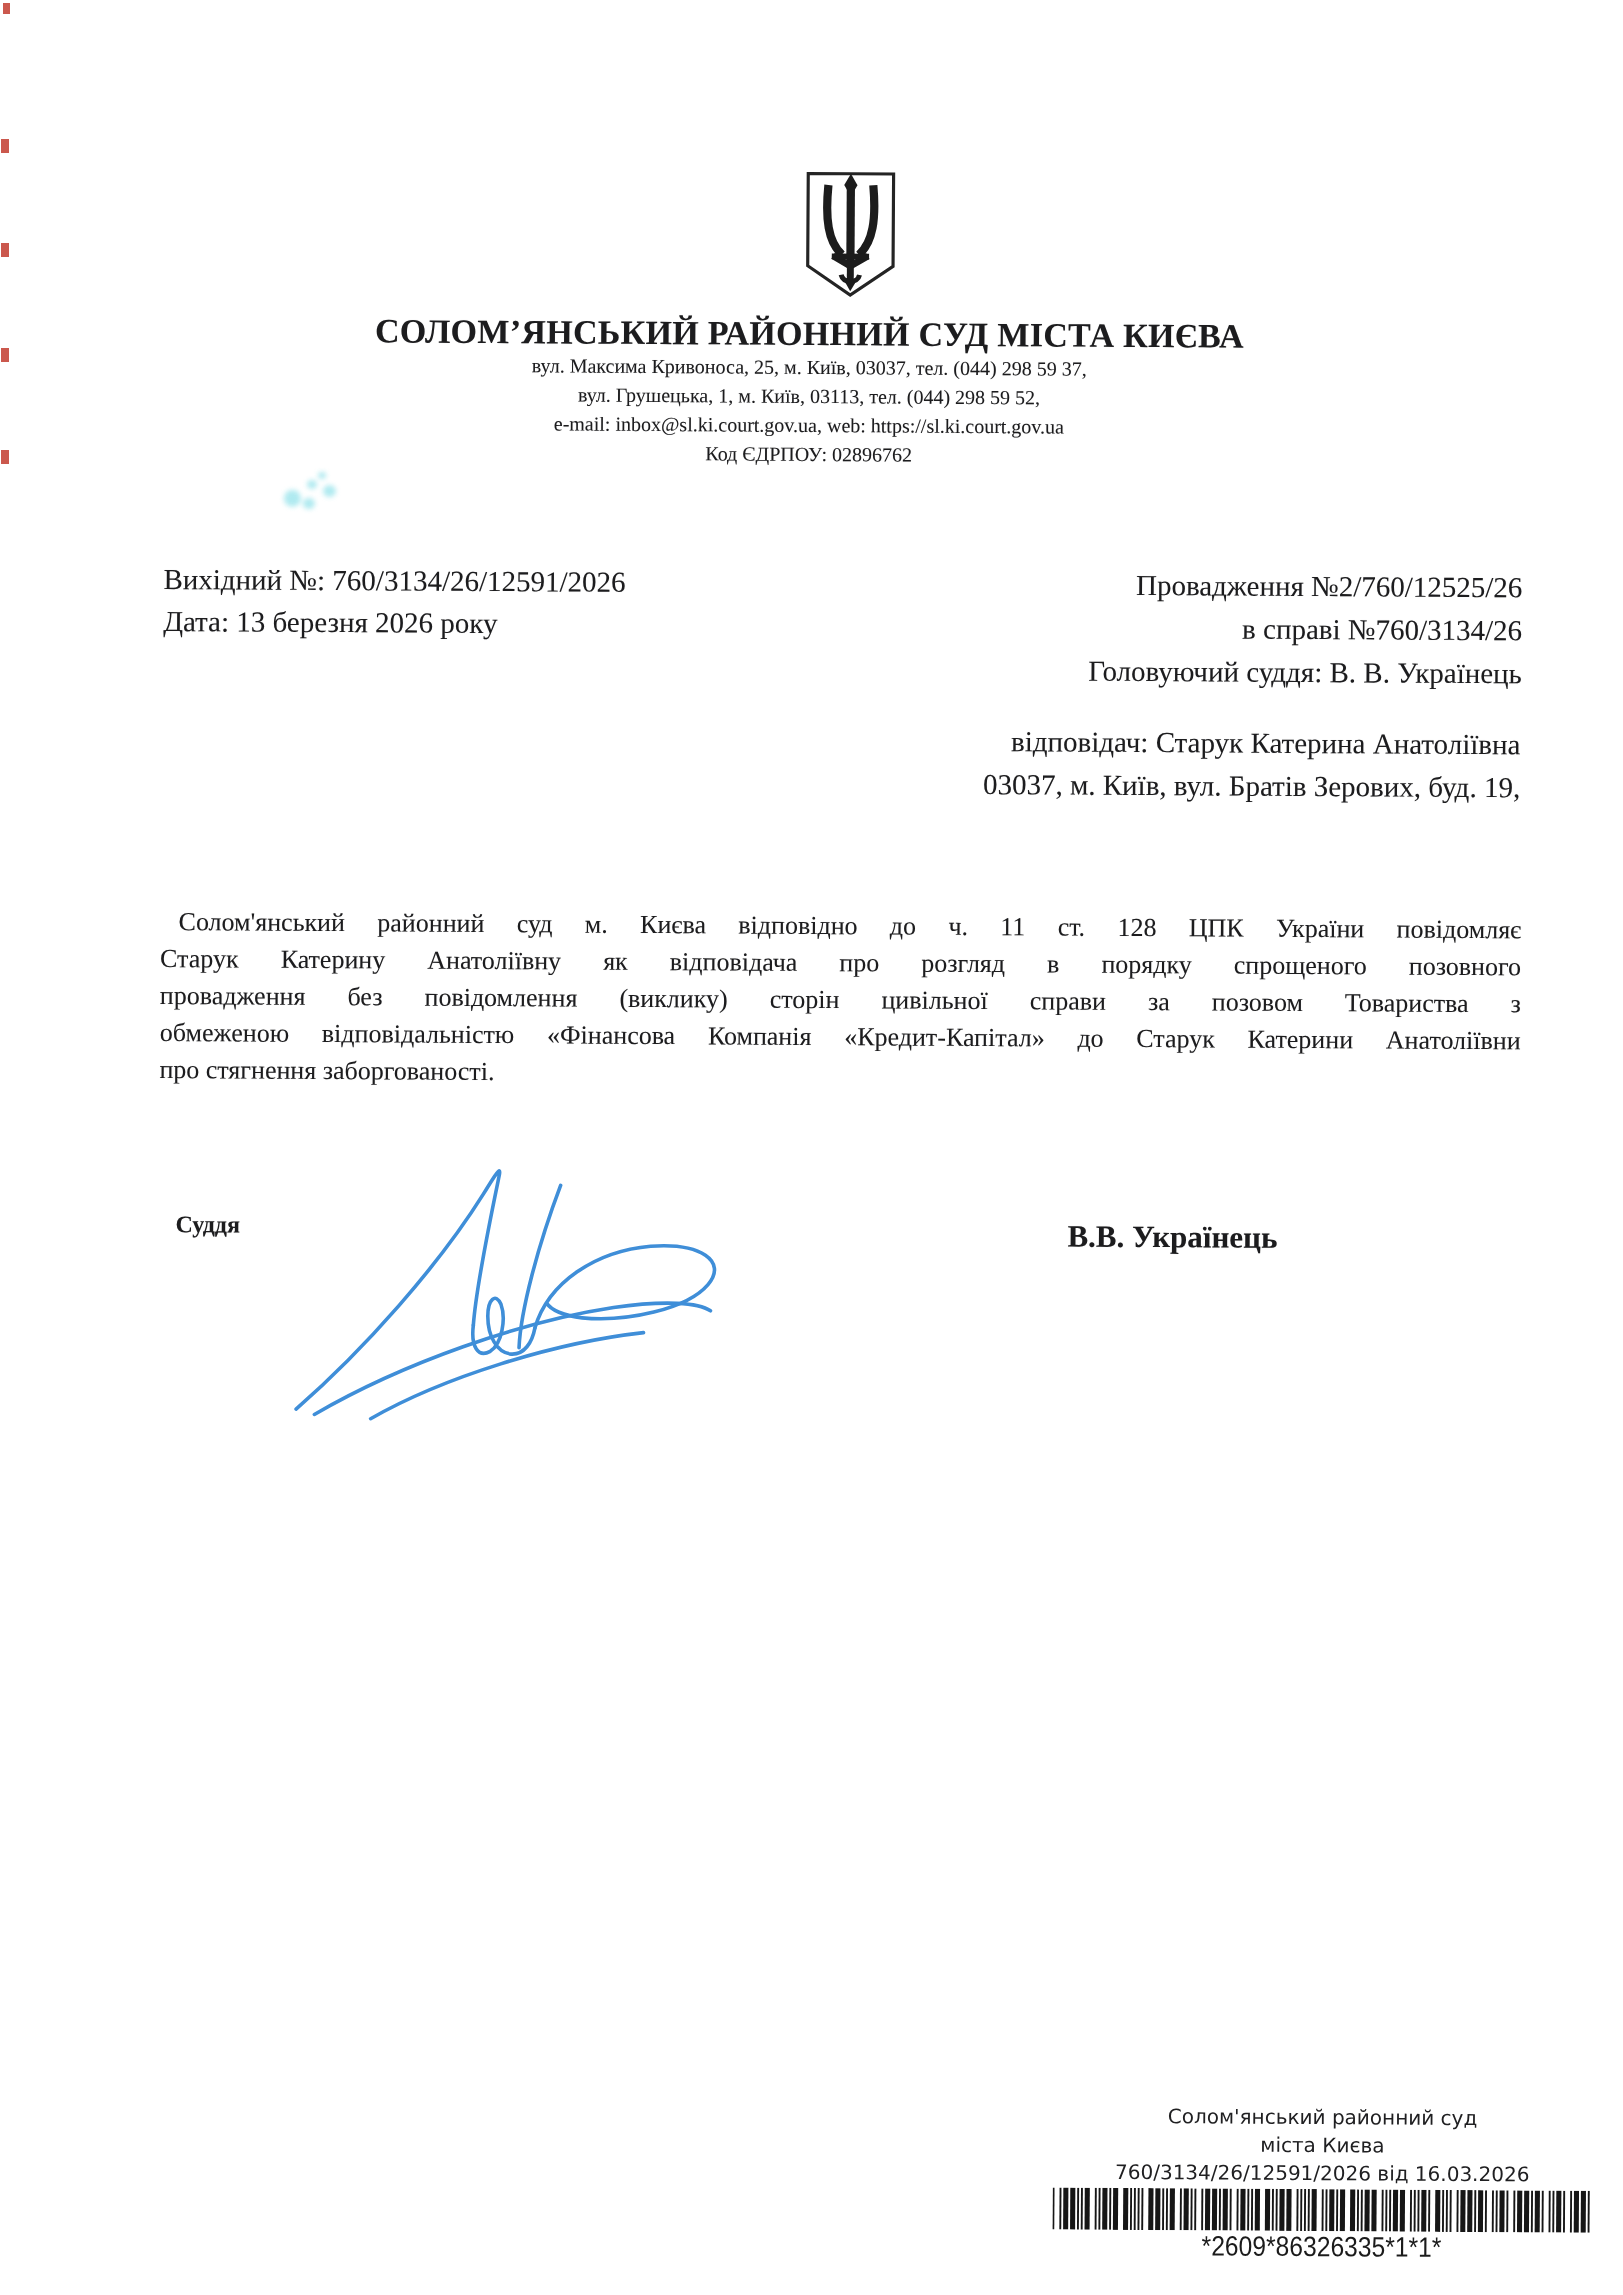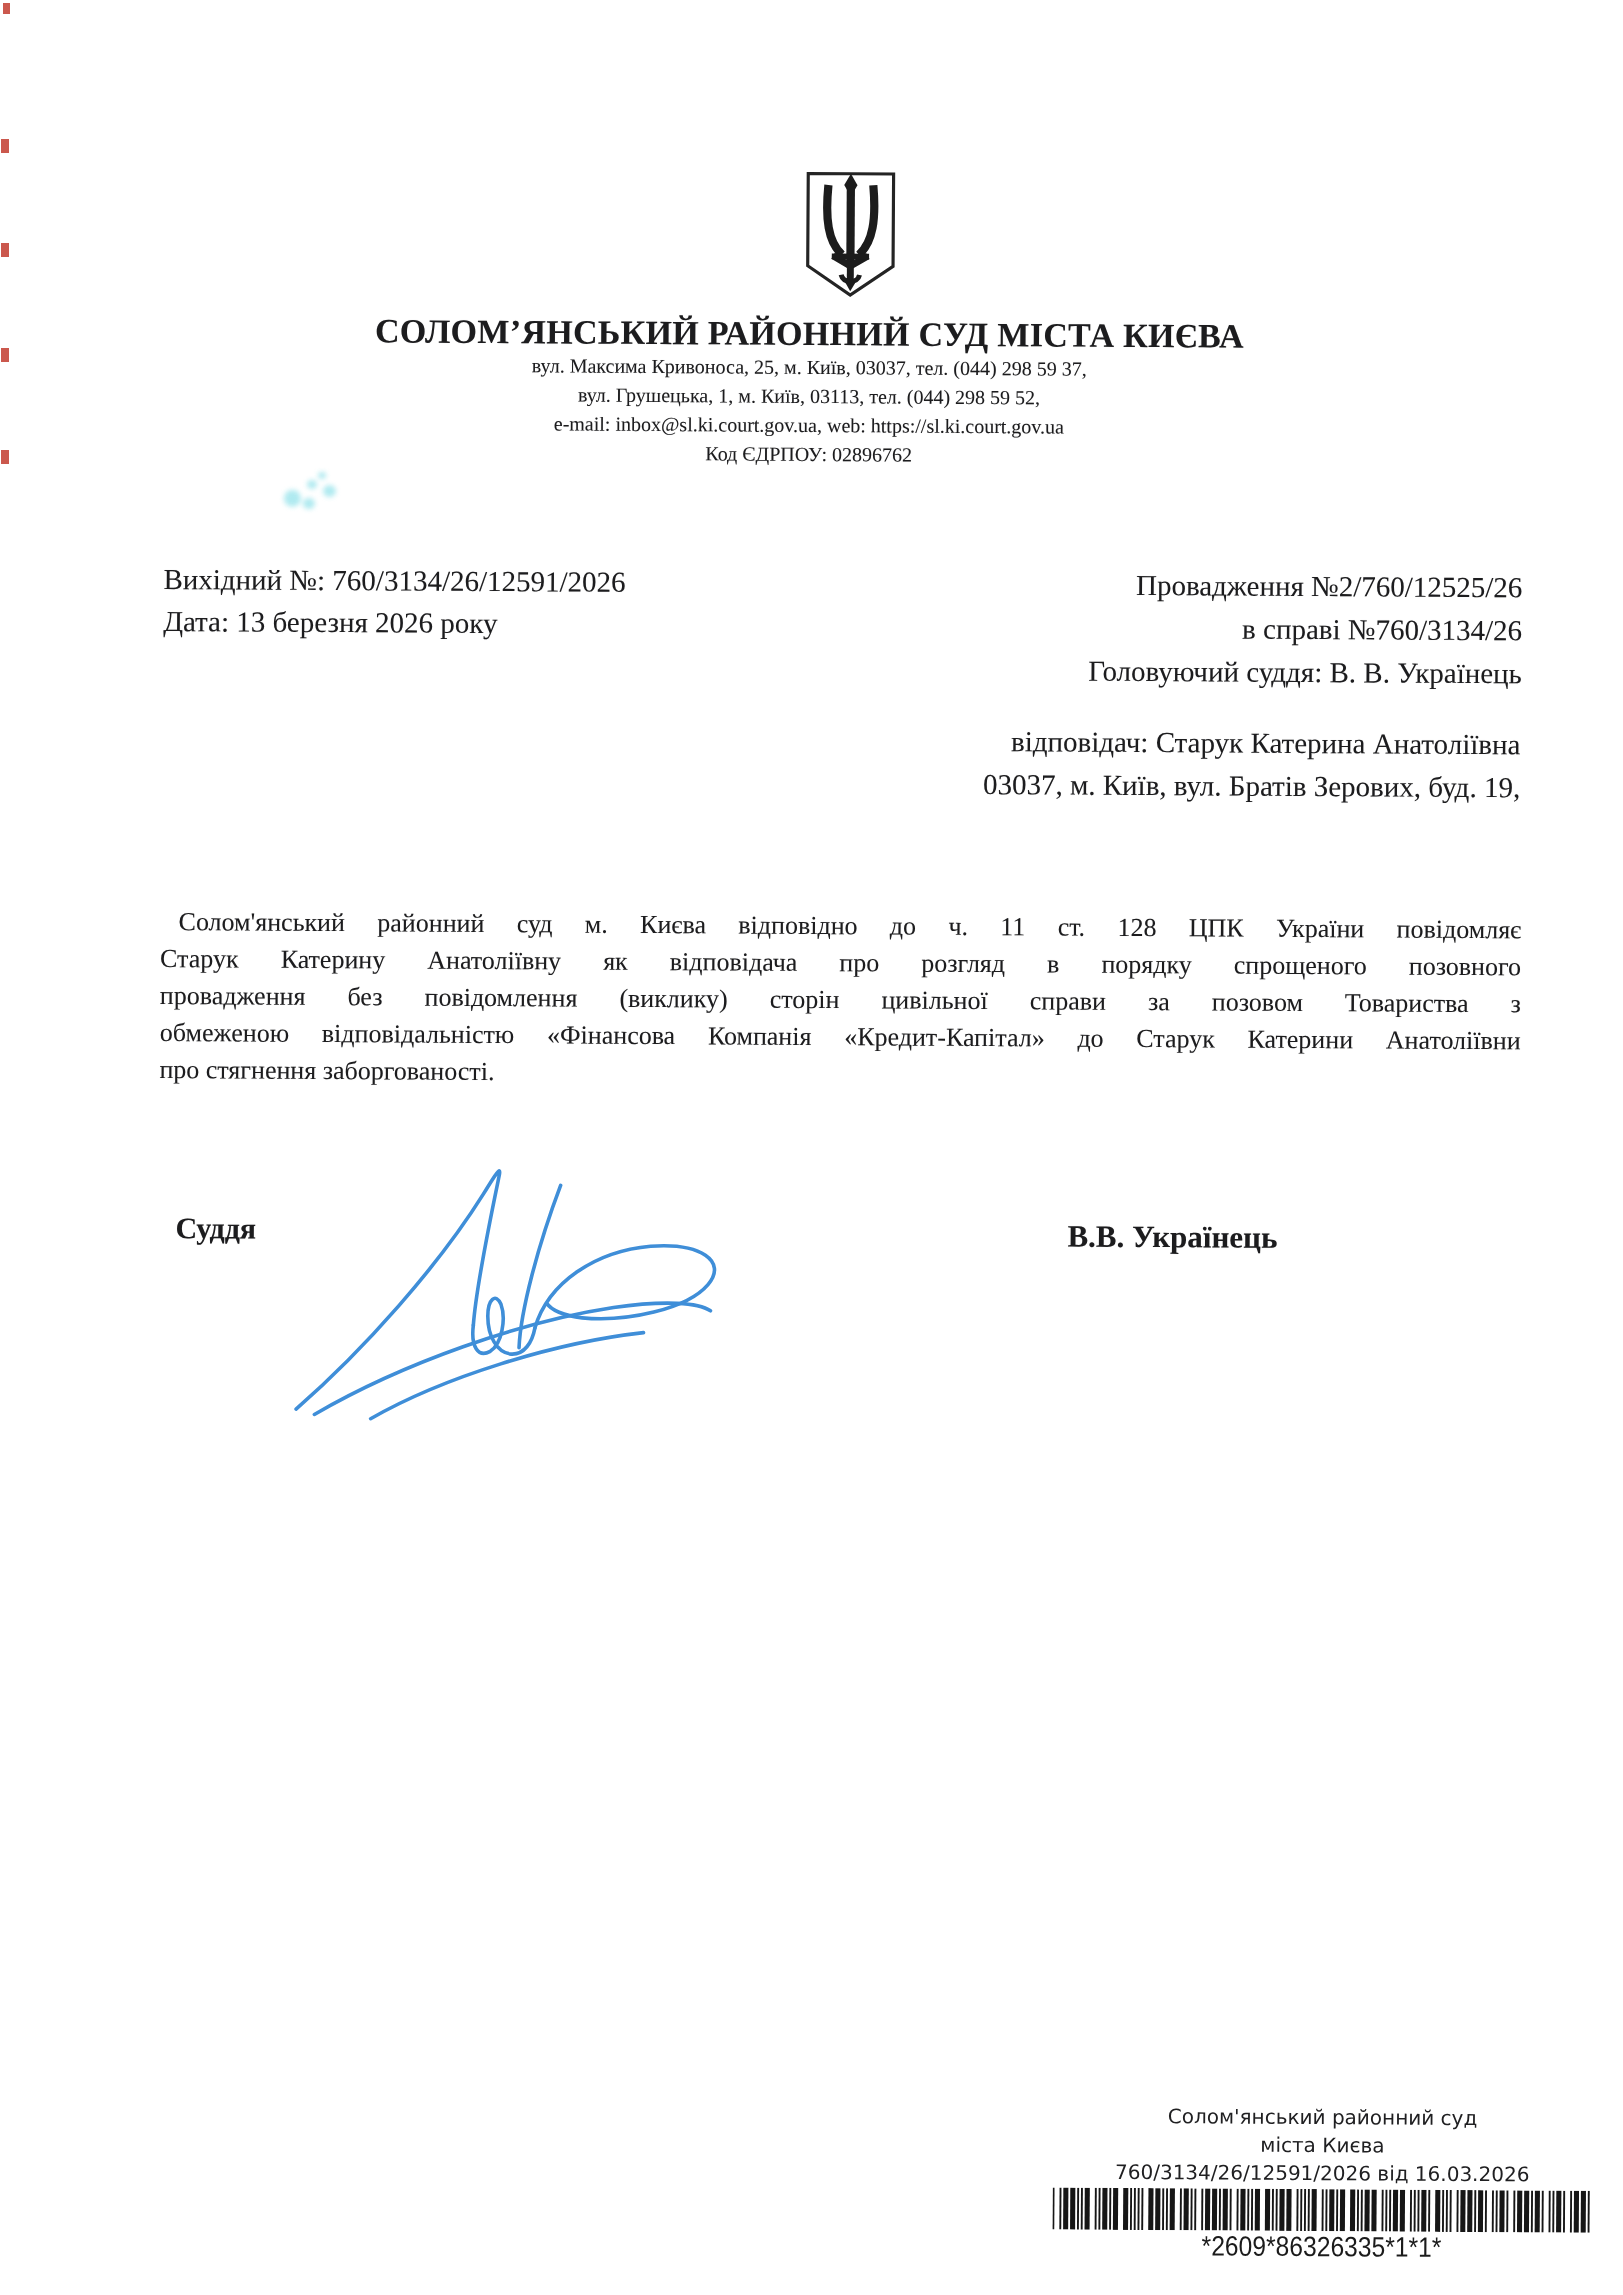--- a/index.html
+++ b/index.html
@@ -25,21 +25,21 @@
     font-size:29px;line-height:43px;white-space:nowrap;}
   .resp-block{position:absolute;right:98px;top:719px;text-align:right;
     font-size:29px;line-height:43px;white-space:nowrap;}
   
   .body-par{position:absolute;left:166px;top:907px;width:1361px;
     font-size:26px;line-height:37px;}
   .jline{text-align:justify;text-align-last:justify;}
   .jline.first{text-indent:18.3px;}
   .jline.last{text-align:left;text-align-last:left;}
   
-  .judge-role{position:absolute;left:183px;top:1215px;font-size:30px;font-weight:bold;}
+  .judge-role{position:absolute;left:183px;top:1215px;font-size:24px;font-weight:bold;}
   .judge-name{position:absolute;left:1075px;top:1217px;font-size:31px;font-weight:bold;white-space:nowrap;}
   .sig{position:absolute;left:281px;top:1149px;width:524px;height:275px;}
   
   .footer-text{position:absolute;left:1066px;top:2100px;width:539px;text-align:center;
     font-family:"DejaVu Sans",sans-serif;font-size:20px;line-height:28px;color:#202022;}
   .barcode{position:absolute;left:1066px;top:2186px;width:539px;height:42px;}
   .barcode-caption{position:absolute;left:1066px;top:2228px;width:539px;text-align:center;
     font-family:"Liberation Sans",sans-serif;font-size:28px;color:#1b1b1b;white-space:nowrap;}
   .barcode-caption span{display:inline-block;transform:scaleX(.88);transform-origin:center;}
   .txt-soft{text-shadow:0 0 0.7px rgba(20,20,20,.25);}

